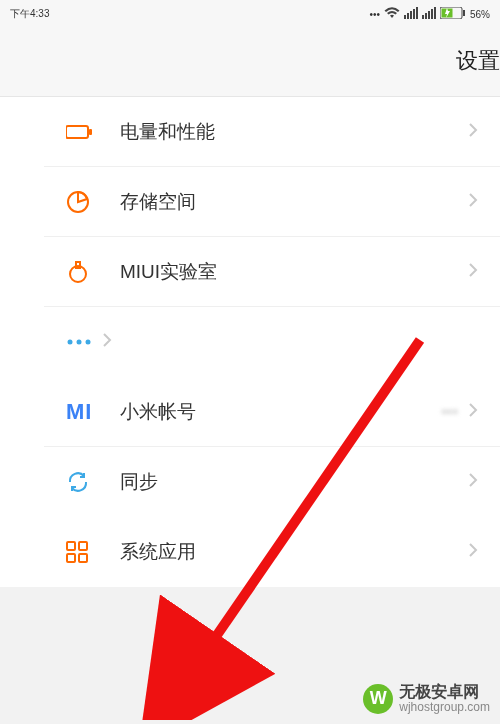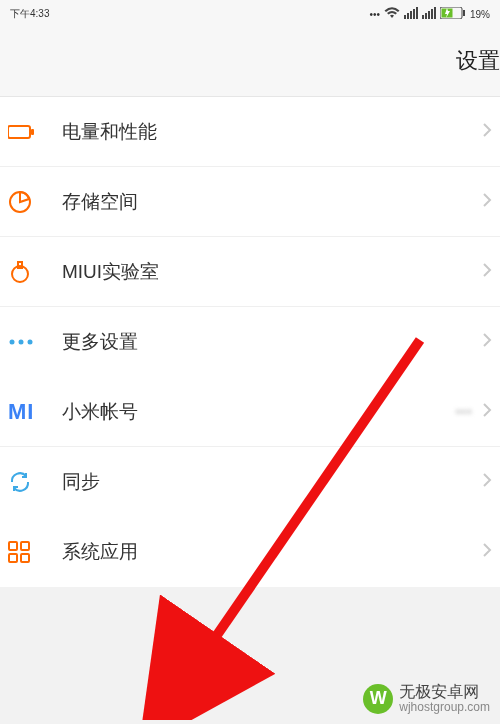--- a/index.html
+++ b/index.html
@@ -2,33 +2,33 @@
 <html><head>
 <meta charset="utf-8">
 <style>
   * { margin: 0; padding: 0; box-sizing: border-box; }
   html, body { width: 500px; height: 724px; overflow: hidden; font-family: -apple-system, "Helvetica Neue", Arial, sans-serif; background: #f2f2f2; }
   .screen { width: 500px; height: 724px; background: #f2f2f2; position: relative; }
   .statusbar { height: 28px; background: #f7f7f7; display: flex; align-items: center; justify-content: space-between; padding: 0 10px; font-size: 10px; color: #333; }
   .status-right { display: flex; align-items: center; gap: 4px; }
   .title { background: #f7f7f7; text-align: right; font-size: 22px; padding: 18px 0 20px; color: #222; border-bottom: 1px solid #e6e6e6; }
   .list { background: #fff; }
-  .item { display: flex; align-items: center; height: 70px; padding: 0 8px; border-bottom: 1px solid #efefef; }
+  .item { display: flex; align-items: center; height: 70px; padding: 0 22px; border-bottom: 1px solid #efefef; margin-left: 44px; }
   .item:last-child { border-bottom: none; }
   .item .icon { width: 36px; display: flex; align-items: center; justify-content: flex-start; }
   .item .label { flex: 1; font-size: 19px; color: #333; padding-left: 18px; }
   .item .value { font-size: 16px; color: #ccc; filter: blur(2px); padding-right: 10px; }
   .chev { color: #c9c9c9; }
   .section-header { font-size: 15px; color: #9a9a9a; padding: 18px 22px 10px; background: #f2f2f2; }
   
   .arrow-svg { position: absolute; top: 100px; left: 0; width: 500px; height: 620px; pointer-events: none; }
   .watermark { position: absolute; right: 10px; bottom: 10px; display: flex; align-items: center; gap: 6px; }
   .watermark .logo { width: 30px; height: 30px; border-radius: 50%; background: #6abf2a; display: flex; align-items: center; justify-content: center; font-weight: bold; color: #fff; font-size: 18px; }
   .watermark .wm-text { display: flex; flex-direction: column; line-height: 1.1; }
-  .wm-main { font-size: 16px; color: #444; font-weight: 400; }
+  .wm-main { font-size: 16px; color: #444; font-weight: 700; }
   .wm-sub { font-size: 12px; color: #888; }
   .signal { display:inline-block; }
 </style>
 </head>
 <body>
 
 <div class="screen">
 
   <div class="statusbar">
     <span>下午4:33</span>
@@ -58,21 +58,21 @@
           </svg>
       </span>
       <span>
         <svg width="26" height="12" viewBox="0 0 26 12">
             <rect x="0" y="0" width="22" height="12" rx="2" fill="none" stroke="#444" stroke-width="1"></rect>
             <rect x="1.5" y="1.5" width="11" height="9" fill="#6abf2a"></rect>
             <rect x="23" y="3" width="2" height="6" fill="#444"></rect>
             <path d="M7 1 L5 7 L7 7 L6 11 L10 4 L8 4 Z" fill="#fff"></path>
           </svg>
       </span>
-      <span>19%</span>
+      <span>56%</span>
     </div>
   </div>
 
   <div class="title">设置</div>
 
   <div class="list">
     <div class="item">
       <span class="icon">
         <svg width="26" height="16" viewBox="0 0 26 16">
             <rect x="0" y="2" width="22" height="12" rx="2" fill="none" stroke="#ff6a00" stroke-width="2"></rect>
@@ -109,21 +109,20 @@
           </svg></span>
     </div>
     <div class="item">
       <span class="icon">
         <svg width="26" height="8" viewBox="0 0 26 8">
             <circle cx="4" cy="4" r="2.5" fill="#3da9e6"></circle>
             <circle cx="13" cy="4" r="2.5" fill="#3da9e6"></circle>
             <circle cx="22" cy="4" r="2.5" fill="#3da9e6"></circle>
           </svg>
       </span>
-      <span class="label">更多设置</span>
       <span class="chev"><svg width="10" height="16" viewBox="0 0 10 16">
             <path d="M2 2 L8 8 L2 14" stroke="#c9c9c9" stroke-width="2" fill="none"></path>
           </svg></span>
     </div>
   </div>
 
   <div class="list">
     <div class="item">
       <span class="icon" style="color:#3b82f6;font-weight:700;font-size:22px;letter-spacing:1px;">MI</span>
       <span class="label">小米帐号</span>

